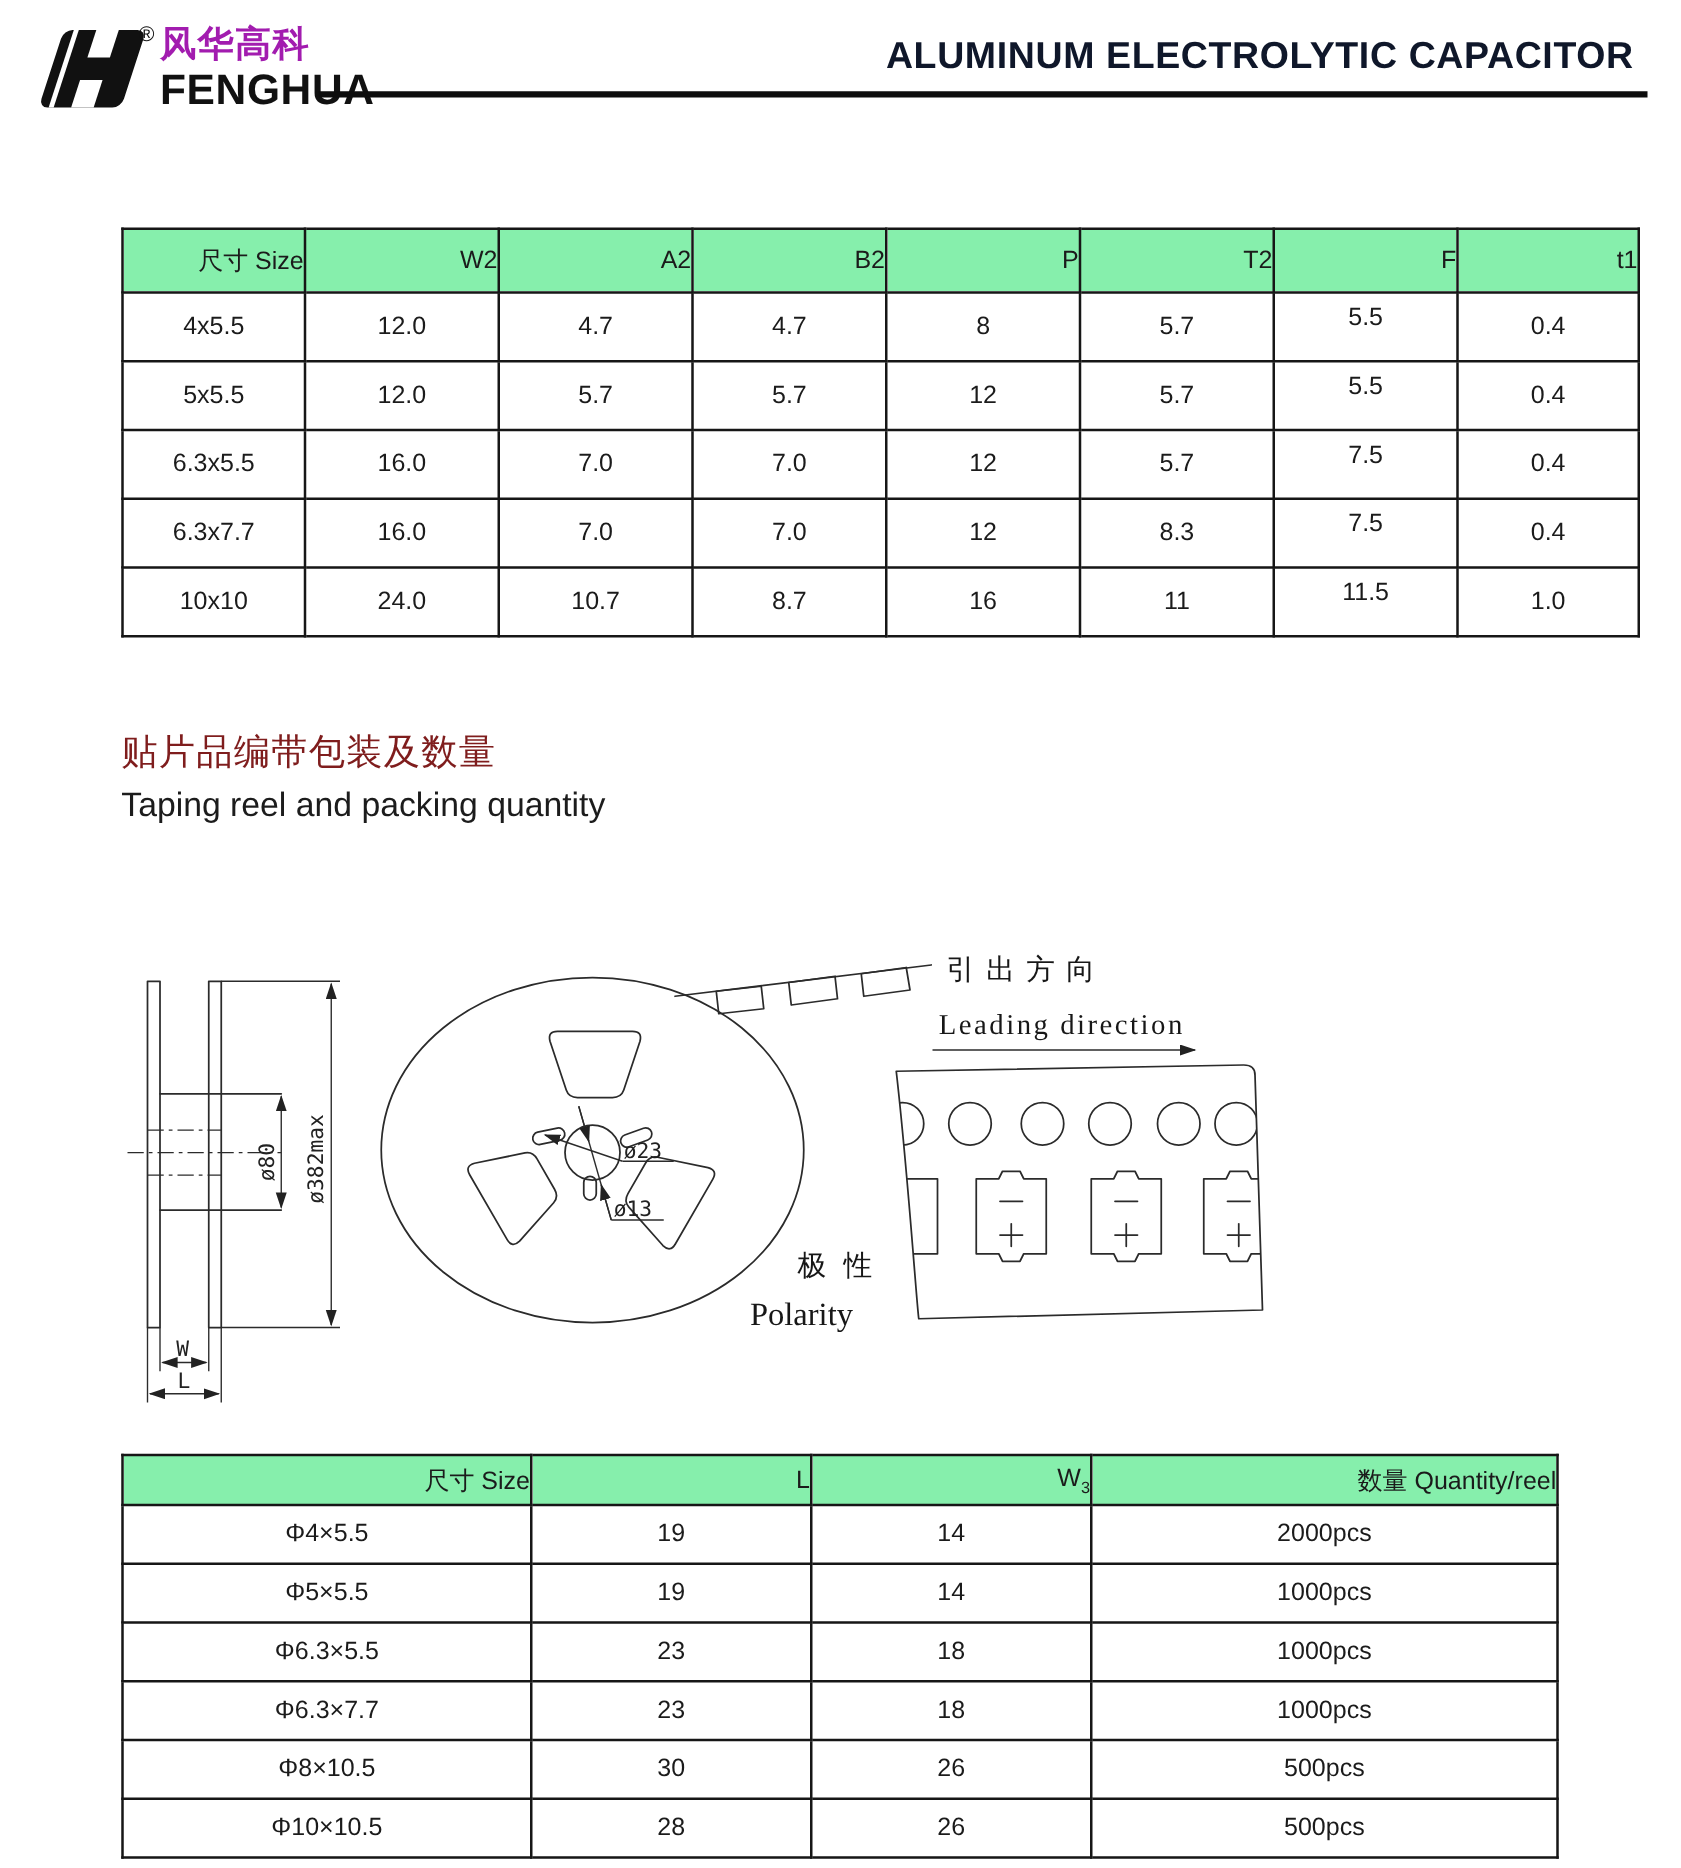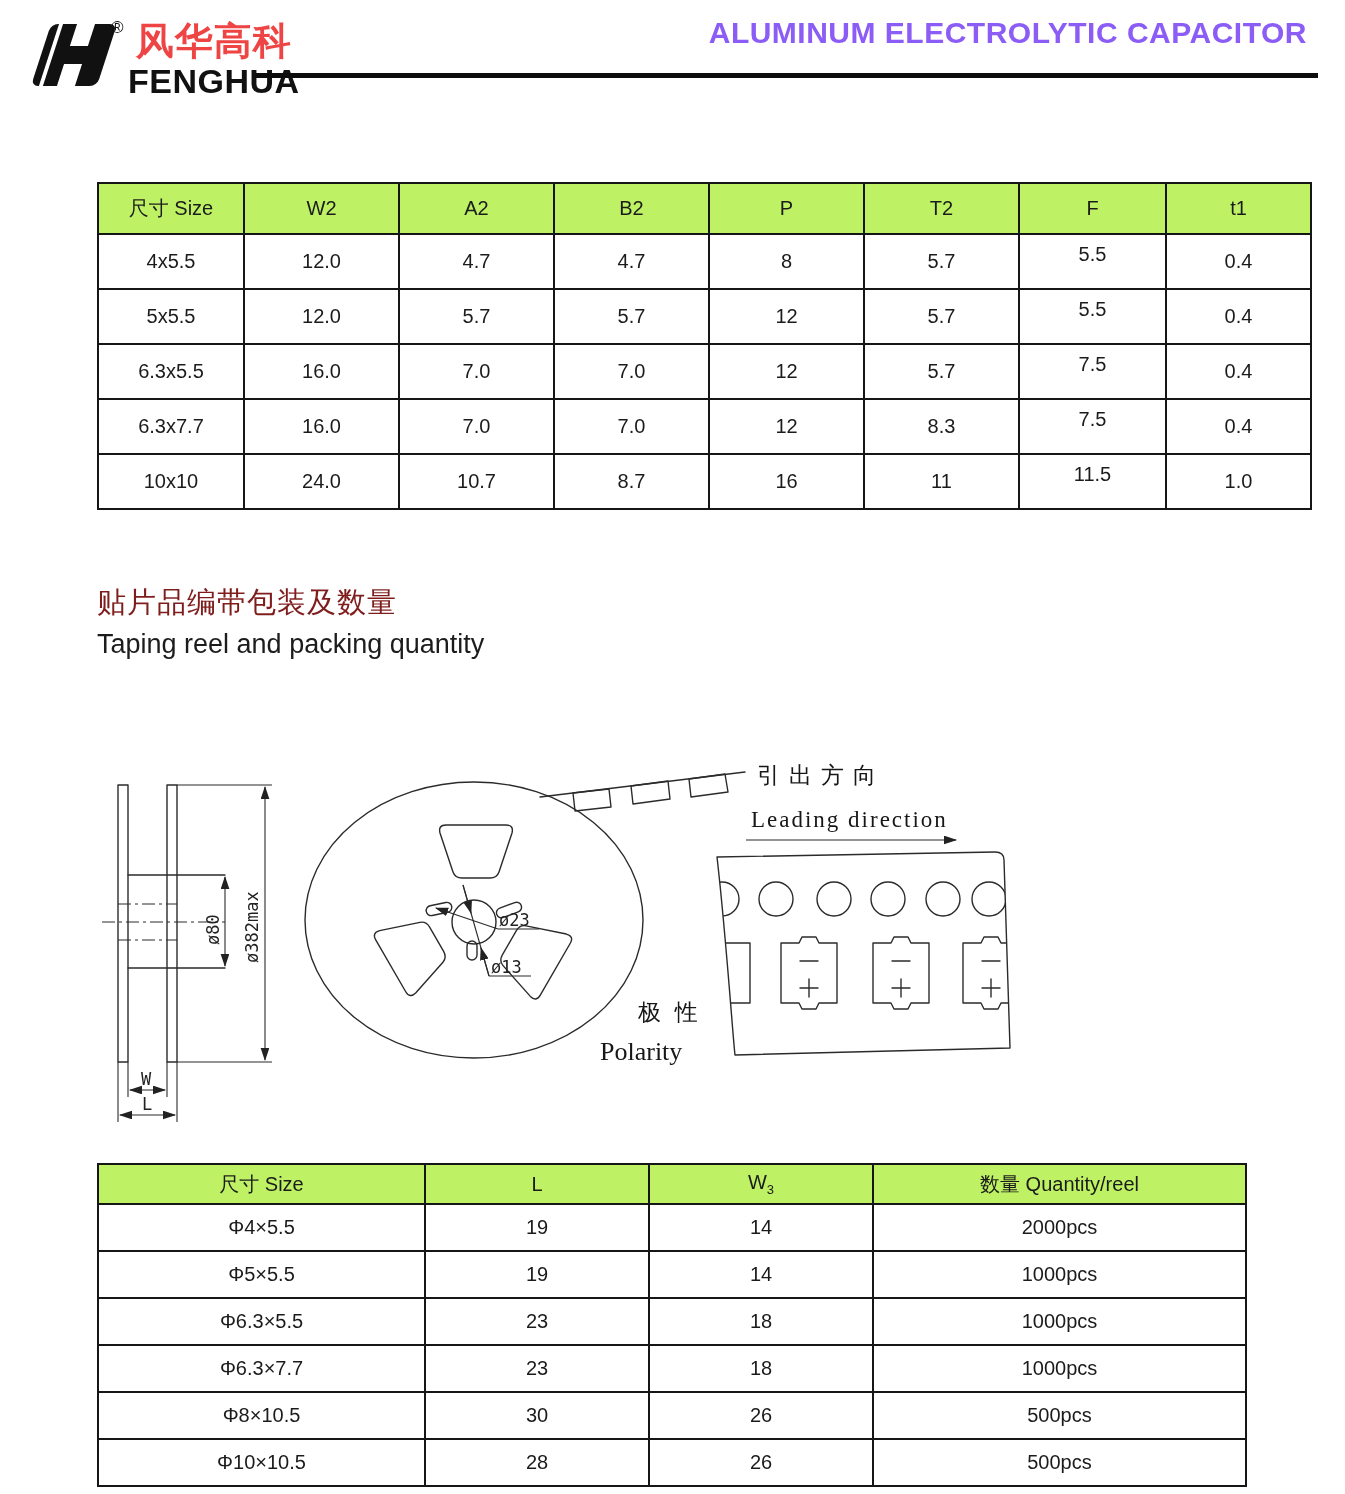--- a/index.html
+++ b/index.html
@@ -2,32 +2,32 @@
 <html><head>
 <meta charset="utf-8">
 <style>
   html,body{margin:0;padding:0;background:#ffffff;}
   #page{position:relative;width:1345px;height:1494px;background:#ffffff;overflow:hidden;
         font-family:"Liberation Sans",sans-serif;color:#1b1b1b;}
 
   
   #logo-icon{position:absolute;left:13px;top:18px;}
   #brand{position:absolute;left:128px;top:22px;line-height:1;}
-  #brand-cn{font-size:38px;font-weight:700;letter-spacing:1px;color:#ef4444;text-align:center;}
+  #brand-cn{font-size:29px;font-weight:700;letter-spacing:1px;color:#a21caf;}
   #brand-en{font-size:34px;font-weight:700;letter-spacing:.5px;color:#111;margin-top:4px;}
   #reg-mark{position:absolute;left:111px;top:18px;font-size:17px;color:#111;}
-  #page-title{position:absolute;top:16px;right:38px;font-size:30px;font-weight:700;
-              letter-spacing:.5px;color:#8b5cf6;white-space:nowrap;}
+  #page-title{position:absolute;top:28px;right:38px;font-size:30px;font-weight:700;
+              letter-spacing:.5px;color:#0f172a;white-space:nowrap;}
   #title-underline{position:absolute;left:255px;top:73px;width:1063px;height:5px;background:#0d0d0d;}
 
   
   table{border-collapse:collapse;table-layout:fixed;position:absolute;}
   th,td{border:2px solid #161616;text-align:center;vertical-align:middle;
         font-size:20px;font-weight:400;color:#1b1b1b;padding:0;overflow:hidden;}
-  th{background:#bef264;}
+  th{background:#86efac;text-align:right;}
   #t1{left:97px;top:182px;width:1213px;}
   #t1 th{height:49px;}
   #t1 td{height:53px;}
   #t2{left:97px;top:1163px;width:1148px;}
   #t2 th{height:38px;}
   #t2 td{height:45px;}
   .raise{display:inline-block;transform:translateY(-7px);}
   sub{font-size:13px;}
 
   

